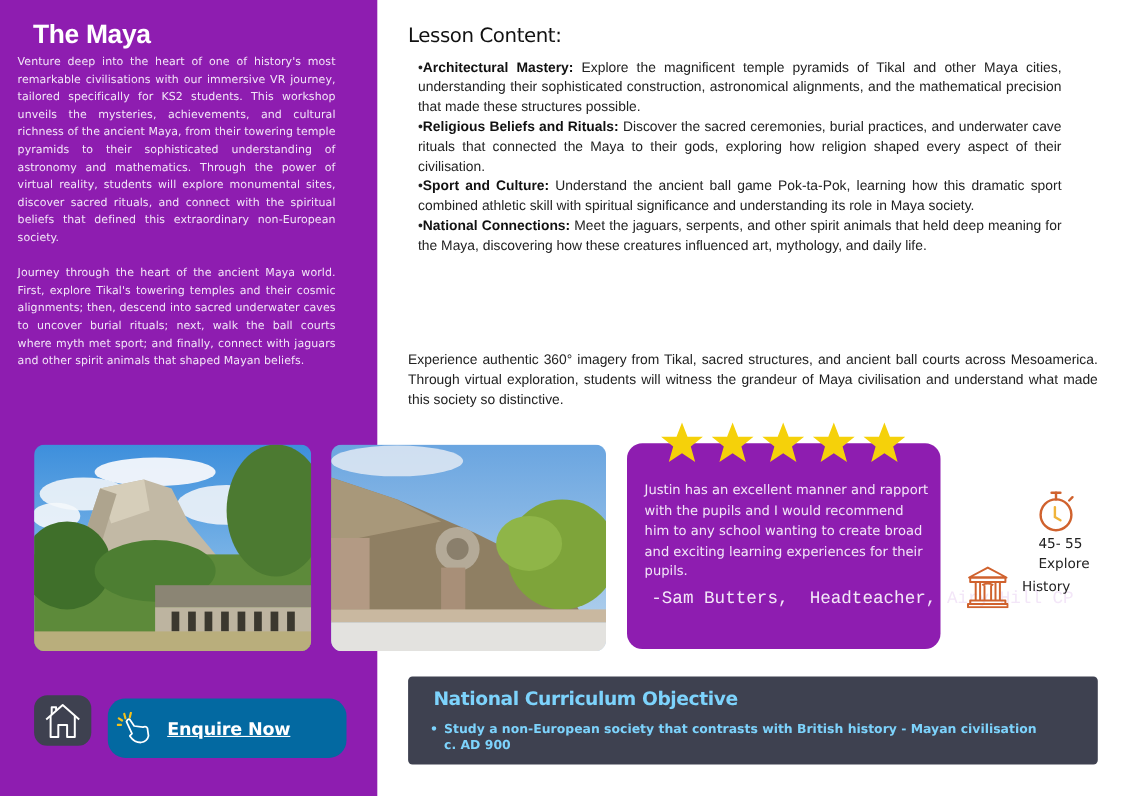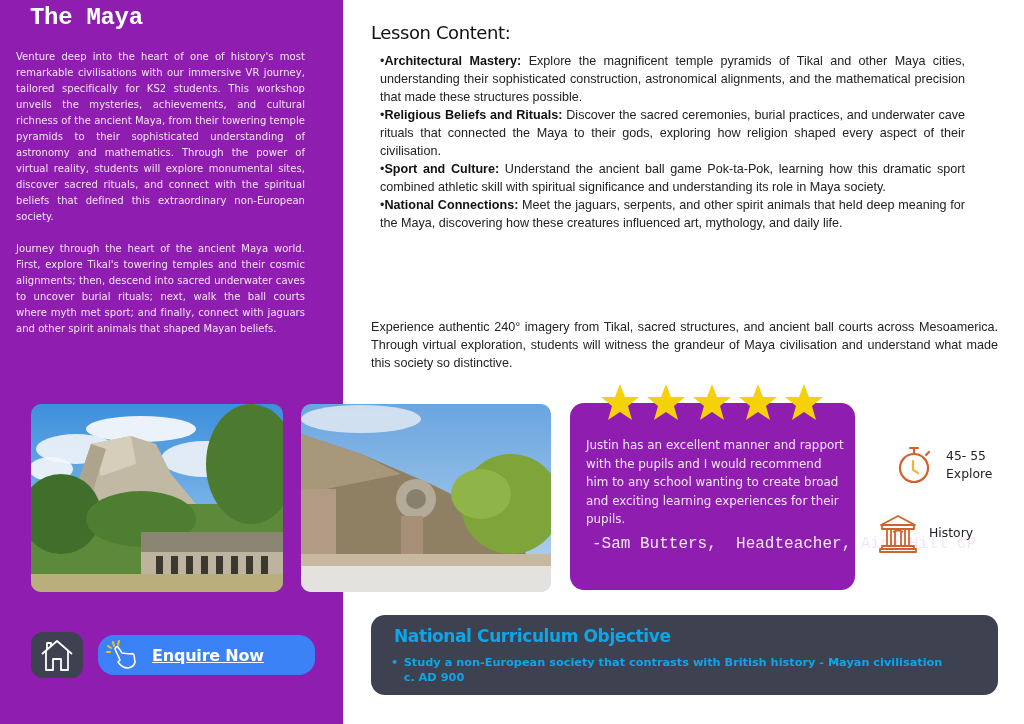--- a/index.html
+++ b/index.html
@@ -4,22 +4,22 @@
 <style>
   * { box-sizing: border-box; margin: 0; padding: 0; }
   html, body { width: 1024px; height: 724px; overflow: hidden; background: #ffffff; }
   body { position: relative; font-family: "Liberation Sans", sans-serif; color: #1a1a1a; }
 
   .left-panel {
     position: absolute; left: 0; top: 0; width: 343px; height: 724px;
     background: #8e1db0;
   }
   .maya-title {
-    position: absolute; left: 30px; top: 4px;
-    font-family: Liberation Mono, monospace; font-weight: bold; font-size: 24px;
+    position: absolute; left: 30px; top: 18px;
+    font-family: Liberation Sans, sans-serif; font-weight: bold; font-size: 24px;
     color: #ffffff; letter-spacing: -0.3px;
   }
   .intro {
     position: absolute; left: 16px; top: 49px; width: 289px;
     color: #f3e6f8; font-family: "DejaVu Sans", sans-serif;
     font-size: 10px; line-height: 16px; text-align: justify;
     letter-spacing: 0.05px;
   }
   .intro p + p { margin-top: 16px; }
 
@@ -29,22 +29,22 @@
   .photo-1 { left: 31px; width: 252px; }
   .photo-2 { left: 301px; width: 250px; }
   .photo svg { display: block; width: 100%; height: 100%; }
 
   .home-btn {
     position: absolute; left: 31px; top: 632px; width: 52px; height: 46px;
     background: #3e4150; border-radius: 12px;
     display: flex; align-items: center; justify-content: center;
   }
   .enquire-btn {
-    position: absolute; left: 98px; top: 635px; width: 217px; height: 40px;
-    background: #3b82f6; border-radius: 16px;
+    position: absolute; left: 98px; top: 635px; width: 217px; height: 54px;
+    background: #0369a1; border-radius: 16px;
     display: flex; align-items: center;
   }
   .enquire-btn .hand { margin-left: 8px; width: 32px; height: 30px; }
   .enquire-btn .label {
     margin-left: 14px; color: #ffffff; font-family: "DejaVu Sans", sans-serif;
     font-weight: bold; font-size: 16px; text-decoration: underline; letter-spacing: -0.2px;
   }
 
   .lesson-heading {
     position: absolute; left: 371px; top: 22px;
@@ -72,30 +72,30 @@
   .quote {
     position: absolute; left: 586px; top: 436px; width: 260px;
     color: #f3e6f8; font-family: "DejaVu Sans", sans-serif; font-size: 11.9px; line-height: 18.5px;
   }
   .quote-author {
     position: absolute; left: 592px; top: 535px;
     color: #f3e6f8; font-family: Liberation Mono, monospace; font-size: 16px; white-space: pre;
   }
 
   .info-item { position: absolute; display: flex; align-items: center; }
-  .info-duration { left: 896px; top: 445px; }
+  .info-duration { left: 932px; top: 445px; flex-direction: column; }
   .info-subject { left: 879px; top: 513px; align-items: center; }
   .info-item svg { width: 38px; height: 40px; }
   .info-item .txt {
     margin-left: 12px; font-family: "DejaVu Sans", sans-serif; font-size: 12.4px; line-height: 18px; color: #222;
   }
 
   .curriculum {
     position: absolute; left: 371px; top: 615px; width: 627px; height: 80px;
-    background: #3e4150; border-radius: 14px; color: #0ea5e9;
+    background: #3e4150; border-radius: 4px; color: #7dd3fc;
   }
   .curriculum .title {
     position: absolute; left: 23px; top: 11px;
     font-family: "DejaVu Sans", sans-serif; font-weight: bold; font-size: 17px; letter-spacing: -0.4px;
   }
   .curriculum .obj {
     position: absolute; left: 20px; top: 40px; width: 560px; display: flex;
     font-family: "DejaVu Sans", sans-serif; font-weight: bold; font-size: 11.3px; line-height: 15px;
   }
   .curriculum .obj .dot { width: 14px; }
@@ -192,21 +192,21 @@
 
 <h2 class="lesson-heading">Lesson Content:</h2>
 
 <div class="bullets">
   <div class="b-item"><span>•</span><b>Architectural Mastery:</b><span> Explore the magnificent temple pyramids of Tikal and other Maya cities, understanding their sophisticated construction, astronomical alignments, and the mathematical precision that made these structures possible.</span></div>
   <div class="b-item"><span>•</span><b>Religious Beliefs and Rituals:</b><span> Discover the sacred ceremonies, burial practices, and underwater cave rituals that connected the Maya to their gods, exploring how religion shaped every aspect of their civilisation.</span></div>
   <div class="b-item"><span>•</span><b>Sport and Culture:</b><span> Understand the ancient ball game Pok-ta-Pok, learning how this dramatic sport combined athletic skill with spiritual significance and understanding its role in Maya society.</span></div>
   <div class="b-item"><span>•</span><b>National Connections:</b><span> Meet the jaguars, serpents, and other spirit animals that held deep meaning for the Maya, discovering how these creatures influenced art, mythology, and daily life.</span></div>
 </div>
 
-<p class="experience">Experience authentic 240° imagery from Tikal, sacred structures, and ancient ball courts across Mesoamerica. Through virtual exploration, students will witness the grandeur of Maya civilisation and understand what made this society so distinctive.</p>
+<p class="experience">Experience authentic 360° imagery from Tikal, sacred structures, and ancient ball courts across Mesoamerica. Through virtual exploration, students will witness the grandeur of Maya civilisation and understand what made this society so distinctive.</p>
 
 <div class="testimonial"></div>
 <div class="stars">
   <svg viewBox="0 0 40 40">
       <polygon points="20,2 25,15 39,15 28,24 32,38 20,30 8,38 12,24 1,15 15,15" fill="#f5d10a"></polygon>
     </svg>
   <svg viewBox="0 0 40 40">
       <polygon points="20,2 25,15 39,15 28,24 32,38 20,30 8,38 12,24 1,15 15,15" fill="#f5d10a"></polygon>
     </svg>
   <svg viewBox="0 0 40 40">

